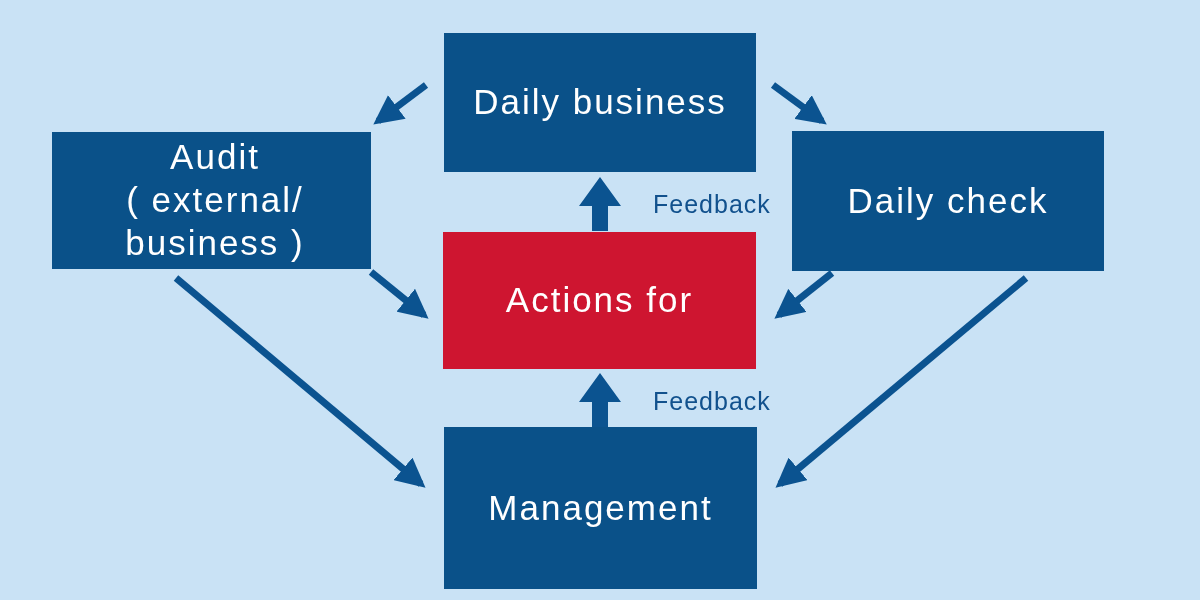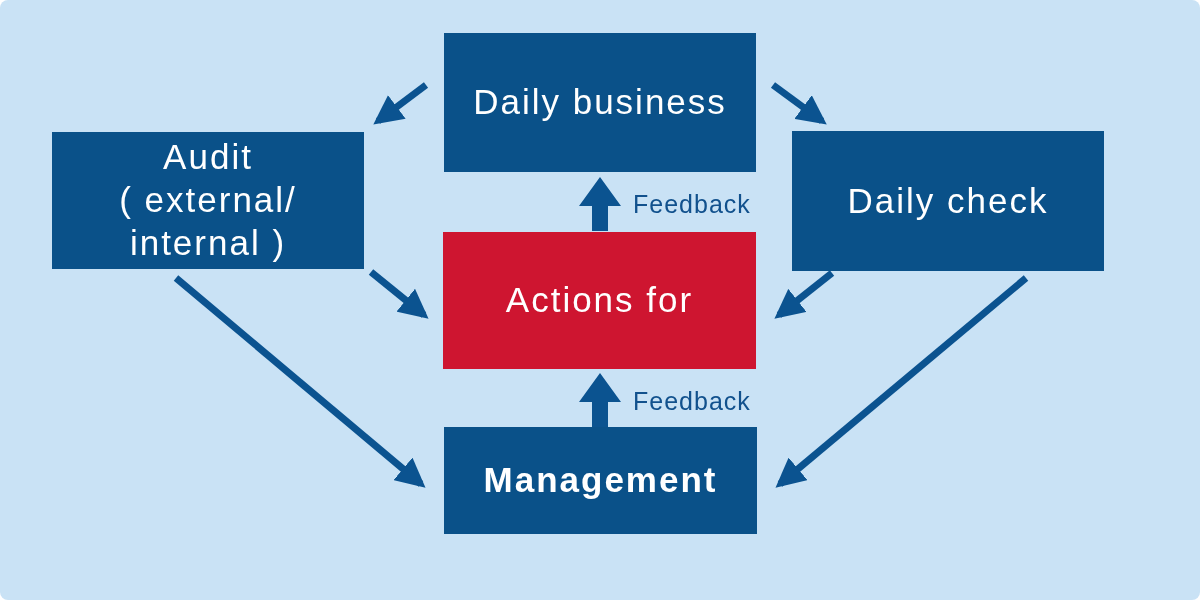--- a/index.html
+++ b/index.html
@@ -1,37 +1,37 @@
 <!DOCTYPE html>
 <html><head>
 <meta charset="utf-8">
 <style>
   html,body{margin:0;padding:0;background:#fff;}
   .canvas{
     --bg:#C9E2F5; --blue:#0A5189; --red:#CE1530; --arrow:#0B5390; --label:#11518D; --node-text:#FFFFFF;
     position:relative; width:1200px; height:600px; background:var(--bg);
-    font-family:"Liberation Sans", sans-serif; overflow:hidden;border-radius:8px;
+    font-family:"Liberation Sans", sans-serif; overflow:hidden;
   }
   .arrows{position:absolute; left:0; top:0; pointer-events:none;}
   .arrow-line{stroke:var(--arrow); stroke-width:7;}
   #arrowhead path{fill:var(--arrow);}
   .block-arrow{fill:var(--arrow);}
   .node{
     position:absolute; display:flex; flex-direction:column; align-items:center; justify-content:center;
     color:var(--node-text); font-size:35px; line-height:1.22; letter-spacing:2px; text-align:center;
   }
   .node.blue{background:var(--blue);}
   .node.red{background:var(--red);gap:27px;}
   #n-daily-business{left:444px; top:33px;  width:312px; height:139px;}
-  #n-audit         {left:52px;  top:132px; width:312px; height:137px;}
+  #n-audit         {left:52px;  top:132px; width:312px; height:137px;padding-left:7px;}
   #n-daily-check   {left:792px; top:131px; width:312px; height:140px;}
   #n-actions       {left:443px; top:232px; width:313px; height:137px;}
-  #n-management    {left:444px; top:427px; width:313px; height:107px;font-weight:bold;}
+  #n-management    {left:444px; top:427px; width:313px; height:162px;}
   .feedback-label{
-    position:absolute; font-size:25px; color:var(--label); letter-spacing:1px; line-height:1;
+    position:absolute; font-size:25px; color:var(--label); letter-spacing:1px; line-height:1;margin-left:20px;
   }
   #fb1{left:633px; top:192px;}
   #fb2{left:633px; top:389px;}
 </style>
 </head>
 <body>
 
 <div class="canvas" style="--bg: #C9E2F5; --blue: #0A5189; --red: #CE1530; --arrow: #0B5390; --label: #11518D; --node-text: #FFFFFF;">
 
   <svg class="arrows" width="1200" height="600" viewBox="0 0 1200 600">
@@ -52,21 +52,21 @@
     <polygon class="block-arrow" points="600,373 621,402 608,402 608,427 592,427 592,402 579,402"></polygon>
   </svg>
 
   <div class="node blue" id="n-daily-business">
     <span>Daily business</span>
   </div>
 
   <div class="node blue" id="n-audit">
     <span>Audit</span>
     <span>( external/</span>
-    <span>internal )</span>
+    <span>business )</span>
   </div>
 
   <div class="node blue" id="n-daily-check">
     <span>Daily check</span>
   </div>
 
   <div class="node red" id="n-actions">
     <span>Actions for</span>
   </div>
 

